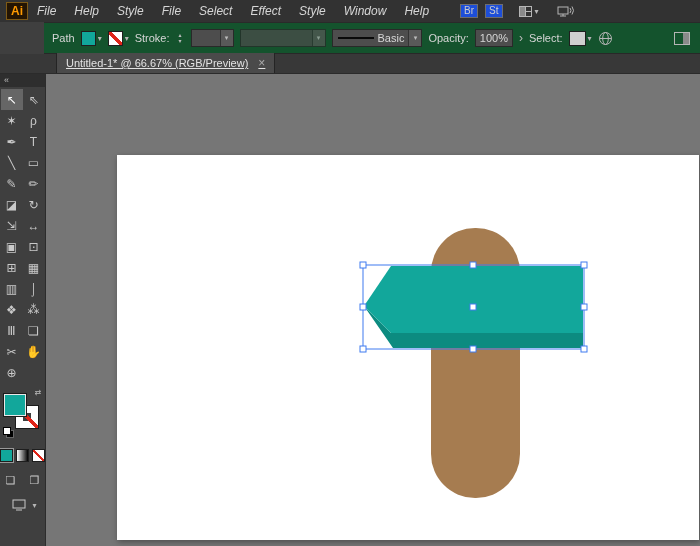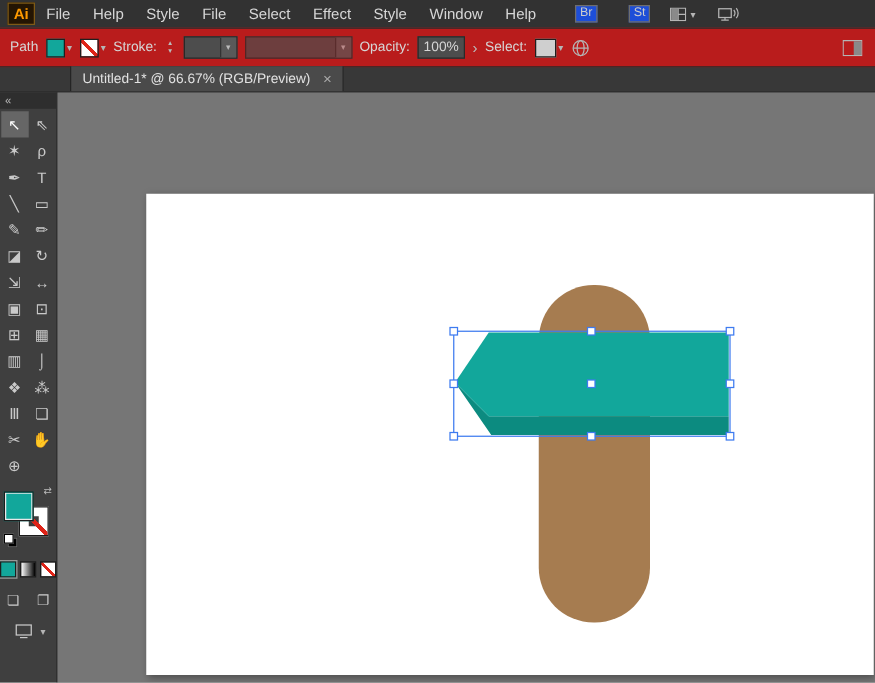--- a/index.html
+++ b/index.html
@@ -2,51 +2,51 @@
 <html><head>
 <meta charset="utf-8">
 <style>
   *{box-sizing:border-box;margin:0;padding:0;}
   html,body{width:700px;height:546px;overflow:hidden;}
   body{font-family:"Liberation Sans","DejaVu Sans",sans-serif;background:#3f3f3f;}
 
   
   .menubar{height:22px;background:#323232;display:flex;align-items:center;color:#d6d6d6;font-size:12px;}
   .logo{color:#ff9a00;font-weight:bold;margin-left:6px;padding:1px 4px;border:1px solid #7e5a16;background:#241503;font-size:12px;line-height:14px;}
-  .menu-item{padding:0 9px;line-height:22px;cursor:default;}
+  .menu-item{padding:0 9px;line-height:22px;cursor:default;font-style:italic;}
   .mb-badge{font-size:10px;border:1px solid #6e6e6e;padding:1px 3px;color:#ccc;background:#1d4ed8;line-height:10px;}
   .mb-badge.first{margin-left:22px;}
-  .mb-badge + .mb-badge{margin-left:25px;text-align:right;}
+  .mb-badge + .mb-badge{margin-left:7px;text-align:right;}
   .mb-ws{display:flex;align-items:center;margin-left:16px;gap:3px;}
   .mb-share{margin-left:18px;display:flex;align-items:center;}
   .caret{font-size:8px;color:#b5b5b5;}
 
   
-  .controlbar{height:32px;background:#b91c1c;border-top:1px solid #2a2a2a;border-bottom:1px solid #282828;display:flex;align-items:center;font-size:11px;color:#d6d6d6;padding:0 8px;gap:6px;}
+  .controlbar{height:32px;background:#14532d;border-top:1px solid #2a2a2a;border-bottom:1px solid #282828;display:flex;align-items:center;font-size:11px;color:#d6d6d6;padding:0 8px;gap:6px;margin-left:44px;}
   .cb-label{white-space:nowrap;}
   .chip-group{display:flex;align-items:center;gap:2px;}
   .chip{width:15px;height:15px;border:1px solid #1f1f1f;display:inline-block;background:#fff;}
   .none-chip{background:linear-gradient(45deg,#fff 42%,#df2418 42%,#df2418 58%,#fff 58%);}
   .style-chip{background:#cfcfcf;width:17px;}
   .spinner{display:flex;flex-direction:column;line-height:6px;font-size:6px;color:#bbb;width:9px;text-align:center;}
   .dropdown{height:18px;background:#4d4d4d;border:1px solid #292929;display:flex;align-items:center;}
   .dd-value{padding:0 4px;min-width:28px;font-size:11px;white-space:nowrap;}
   .dd-caret{width:13px;text-align:center;font-size:7px;color:#bbb;border-left:1px solid #333;align-self:stretch;display:flex;align-items:center;justify-content:center;background:#595959;}
   .dropdown.w-profile{width:86px;opacity:.7;}
   .dropdown.w-profile .dd-value{flex:1;}
   .brush-line{width:36px;height:2px;background:#0a0a0a;margin-left:5px;}
   .dropdown.opacity .dd-value{min-width:30px;text-align:left;}
   .chev{color:#bbb;font-size:12px;line-height:12px;}
   .cb-icon{display:flex;align-items:center;}
   .cb-end{margin-left:auto;display:flex;align-items:center;padding-right:2px;}
 
   
   .tabbar{height:20px;background:#383838;display:flex;align-items:flex-end;border-bottom:1px solid #2b2b2b;}
   .tab-spacer{width:56px;}
-  .doc-tab{height:20px;background:#4a4a4a;border-right:1px solid #242424;border-left:1px solid #242424;display:flex;align-items:center;padding:0 9px;font-size:11px;color:#e2e2e2;white-space:nowrap;}
+  .doc-tab{height:20px;background:#4a4a4a;border-right:1px solid #242424;border-left:1px solid #242424;display:flex;align-items:center;padding:0 9px;font-size:11px;color:#e2e2e2;white-space:nowrap;text-decoration:underline;}
   .tab-close{margin-left:10px;color:#aaa;font-size:12px;line-height:12px;cursor:default;}
 
   
   .main{display:flex;height:472px;}
   .toolbar{width:46px;background:#3f3f3f;border-right:1px solid #2c2c2c;display:flex;flex-direction:column;align-items:center;flex:none;}
   .tb-head{width:100%;height:13px;background:#2e2e2e;color:#bbb;font-size:9px;line-height:13px;padding-left:4px;}
   .tools{display:grid;grid-template-columns:22px 22px;margin-top:2px;}
   .tcell{width:22px;height:21px;display:flex;align-items:center;justify-content:center;font-size:12px;color:#c9c9c9;cursor:default;}
   .tcell.active{background:#666;color:#fff;}
   .tcell.sm{height:18px;font-size:11px;}
@@ -126,20 +126,25 @@
     <div class="spinner">
       <span>▴</span>
       <span>▾</span>
     </div>
     <div class="dropdown">
       <span class="dd-value"></span>
       <span class="dd-caret">▾</span>
     </div>
     <div class="dropdown w-profile">
       <span class="dd-value"></span>
+      <span class="dd-caret">▾</span>
+    </div>
+    <div class="dropdown">
+      <span class="brush-line"></span>
+      <span class="dd-value">Basic</span>
       <span class="dd-caret">▾</span>
     </div>
     <span class="cb-label">Opacity:</span>
     <div class="dropdown opacity">
       <span class="dd-value">100%</span>
     </div>
     <span class="chev">›</span>
     <span class="cb-label">Select:</span>
     <div class="chip-group">
       <span class="chip style-chip"></span>

